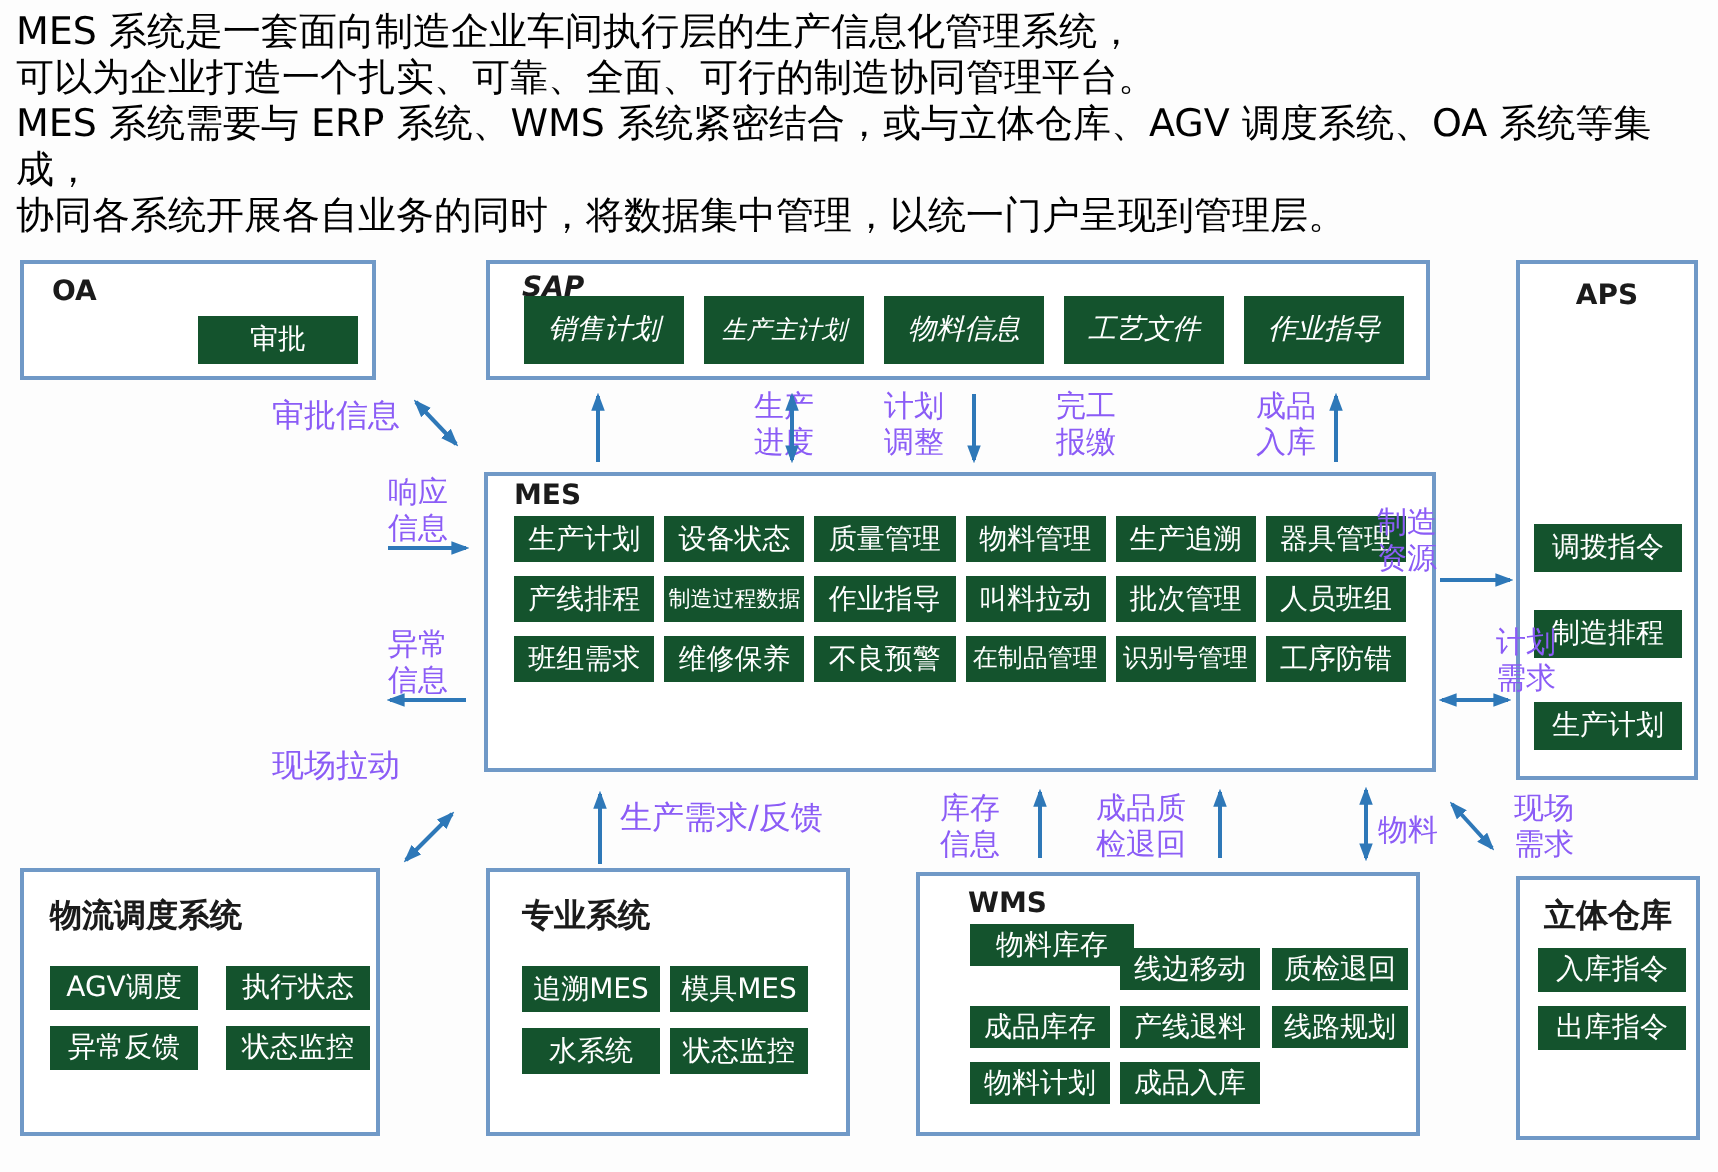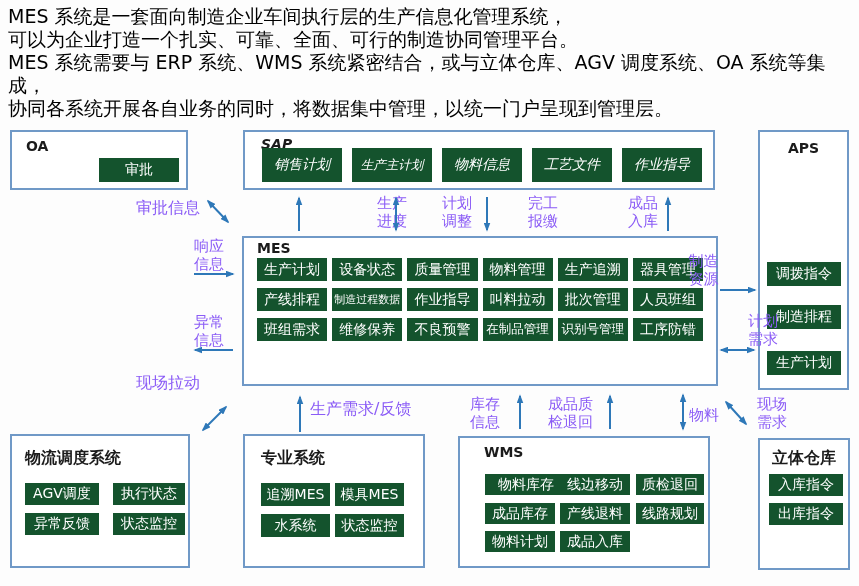--- a/index.html
+++ b/index.html
@@ -95,21 +95,21 @@
   <div class="box" style="left:243px;top:434px;width:182px;height:134px;">
     <div class="btitle cn abs" style="left:16px;top:12px;">专业系统</div>
     <div class="btn abs" style="left:16px;top:47px;width:69px;height:23px;">追溯MES</div>
     <div class="btn abs" style="left:90px;top:47px;width:69px;height:23px;">模具MES</div>
     <div class="btn abs" style="left:16px;top:78px;width:69px;height:23px;">水系统</div>
     <div class="btn abs" style="left:90px;top:78px;width:69px;height:23px;">状态监控</div>
   </div>
 
   <div class="box" style="left:458px;top:436px;width:252px;height:132px;">
     <div class="btitle abs" style="left:24px;top:6px;">WMS</div>
-    <div class="btn abs" style="left:25px;top:36px;width:82px;height:21px;">物料库存</div>
+    <div class="btn abs" style="left:25px;top:24px;width:82px;height:21px;">物料库存</div>
     <div class="btn abs" style="left:100px;top:36px;width:70px;height:21px;">线边移动</div>
     <div class="btn abs" style="left:176px;top:36px;width:68px;height:21px;">质检退回</div>
     <div class="btn abs" style="left:25px;top:65px;width:70px;height:21px;">成品库存</div>
     <div class="btn abs" style="left:100px;top:65px;width:70px;height:21px;">产线退料</div>
     <div class="btn abs" style="left:176px;top:65px;width:68px;height:21px;">线路规划</div>
     <div class="btn abs" style="left:25px;top:93px;width:70px;height:21px;">物料计划</div>
     <div class="btn abs" style="left:100px;top:93px;width:70px;height:21px;">成品入库</div>
   </div>
 
   <div class="box" style="left:758px;top:438px;width:92px;height:132px;">

